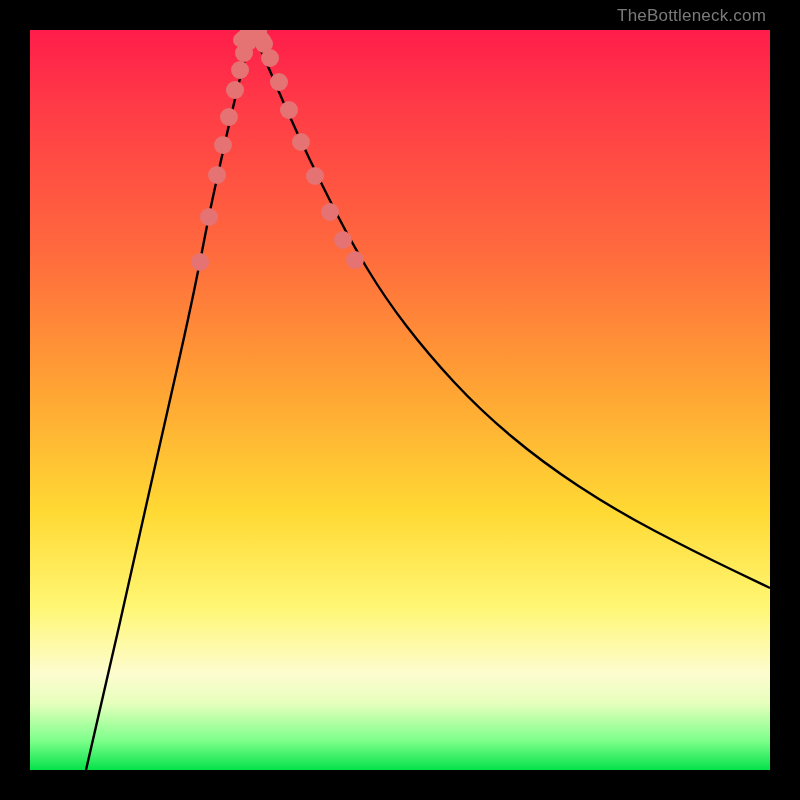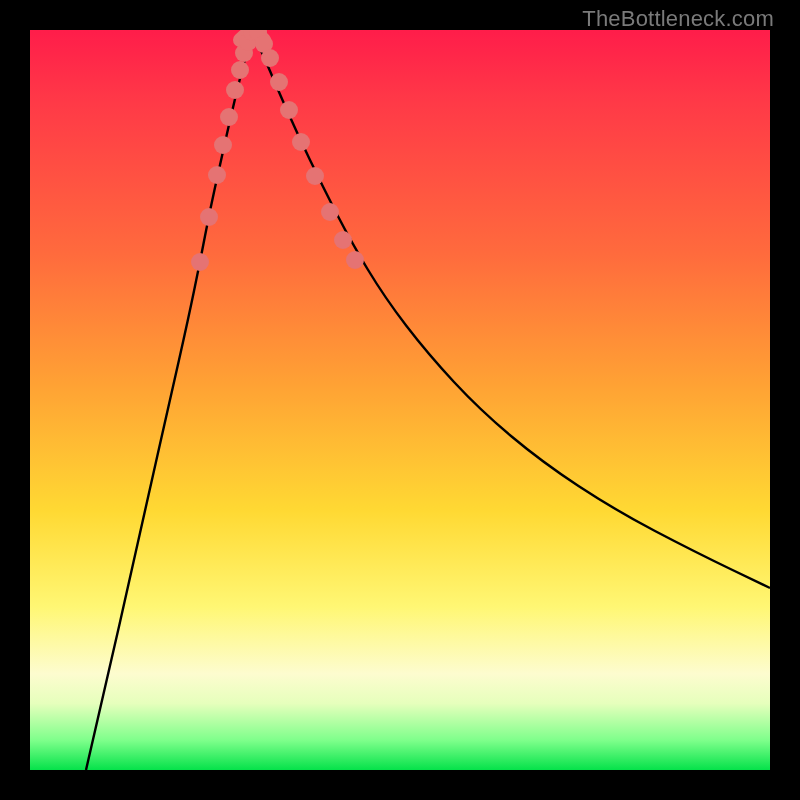--- a/index.html
+++ b/index.html
@@ -36,23 +36,23 @@
       #fff774 78%,
       #fdfccf 87%,
       #e6ffbc 91%,
       #7eff8b 96%,
       #05e24a 100%
     );
   }
   .watermark {
     position: absolute;
     top: 6px;
-    right: 26px;
+    right: 34px;
     color: #7a7a7a;
-    font-size: 22px;
+    font-size: 17px;
     font-weight: 500;
     letter-spacing: 0.2px;
   }
   svg.curve {
     position: absolute;
     top: 0;
     left: 0;
     width: 740px;
     height: 740px;
   }

